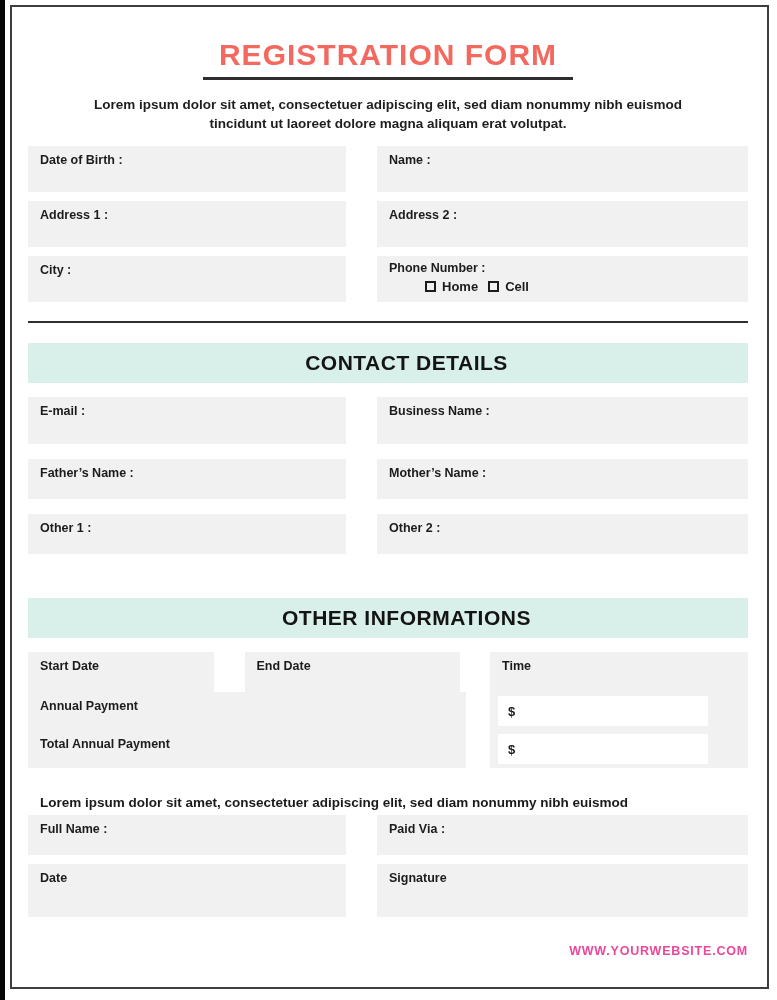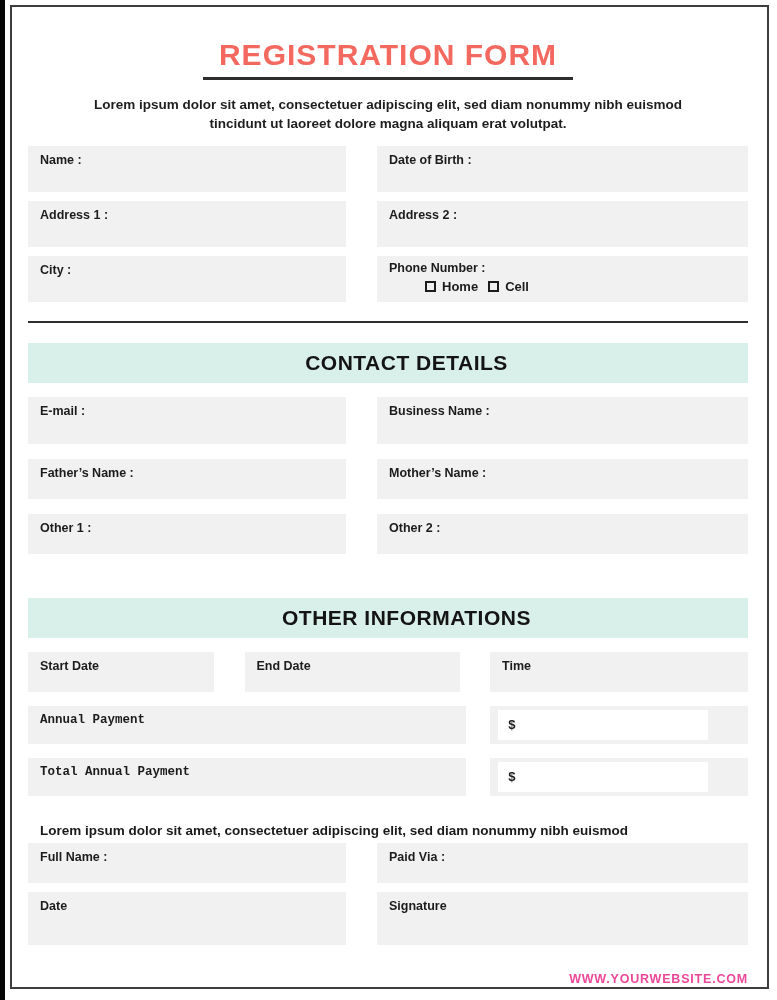--- a/index.html
+++ b/index.html
@@ -75,22 +75,20 @@
     display: inline-block; margin-right: 6px; flex: 0 0 auto;
   }
   .copt { display: flex; align-items: center; margin-right: 10px; }
   
   .row3 {
     display: flex; justify-content: space-between; margin-top: 14px;
   }
   .w210 { width: 186px; } .w215 { width: 215px; } .w258 { width: 258px; }
   .pay-row {
     display: grid; grid-template-columns: 438px 1fr; column-gap: 24px;
-    margin-top: 14px;
-    font-family: Liberation Mono, monospace;
   }
   .money-outer {
     background: #f1f1f1; height: 38px; padding: 4px 40px 4px 8px;
   }
   .money-inner {
     background: #ffffff; height: 30px;
     display: flex; align-items: center;
     padding-left: 10px;
     font-size: 13px; font-weight: 700;
   }
@@ -113,24 +111,24 @@
 <div class="frame"></div>
 
 <div class="content">
 
   <div class="title">REGISTRATION FORM</div>
   <div class="title-rule"></div>
   <div class="subtitle">Lorem ipsum dolor sit amet, consectetuer adipiscing elit, sed diam nonummy nibh euismod tincidunt ut laoreet dolore magna aliquam erat volutpat.</div>
 
   <div class="grid2">
     <div class="fbox h46">
+      <span>Date of Birth :</span>
+    </div>
+    <div class="fbox h46">
       <span>Name :</span>
-    </div>
-    <div class="fbox h46">
-      <span>Date of Birth :</span>
     </div>
   </div>
   <div class="grid2">
     <div class="fbox h46">
       <span>Address 1 :</span>
     </div>
     <div class="fbox h46">
       <span>Address 2 :</span>
     </div>
   </div>

